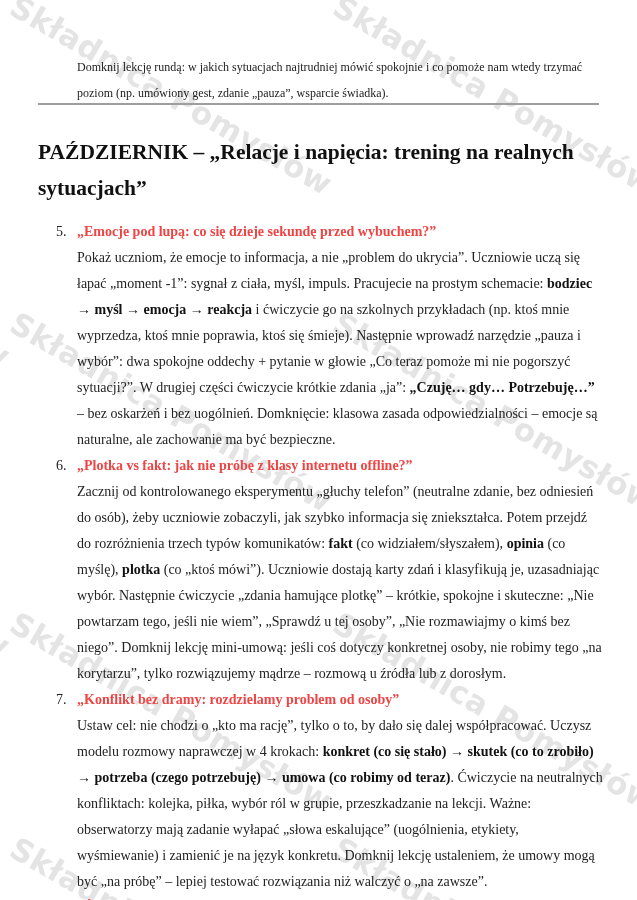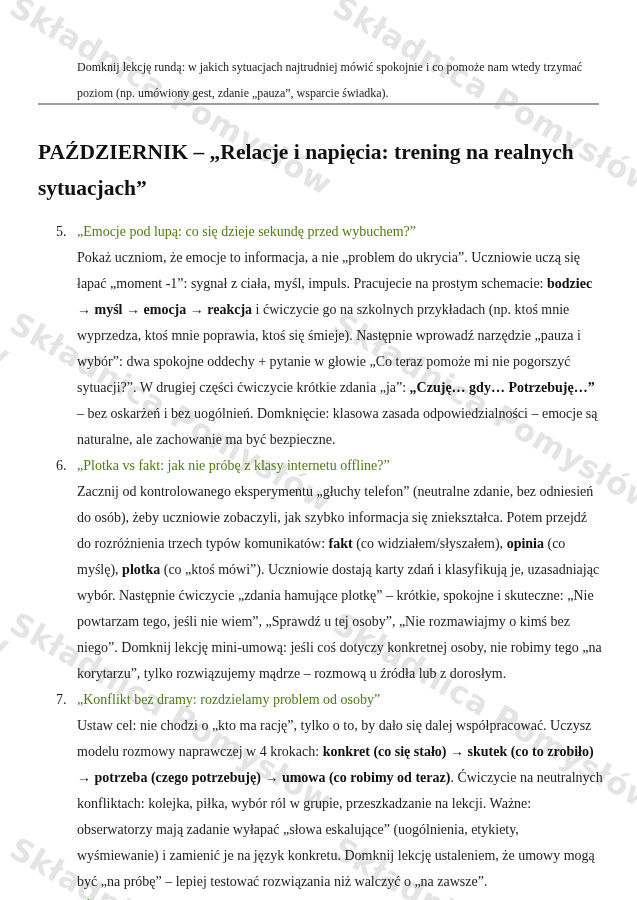--- a/index.html
+++ b/index.html
@@ -80,22 +80,22 @@
       position: relative;
       padding-left: 39px;
       margin: 0;
     }
     .lesson-number {
       position: absolute;
       left: 18px;
       top: 0;
     }
     .lesson-title {
-      font-weight: normal;
-      color: #4d7c0f;
+      font-weight: bold;
+      color: #ef4444;
     }
     .lesson-body b {
       font-weight: bold;
       color: #111111;
     }
   </style>
 </head>
 <body>
 
 <div class="watermark-layer">

